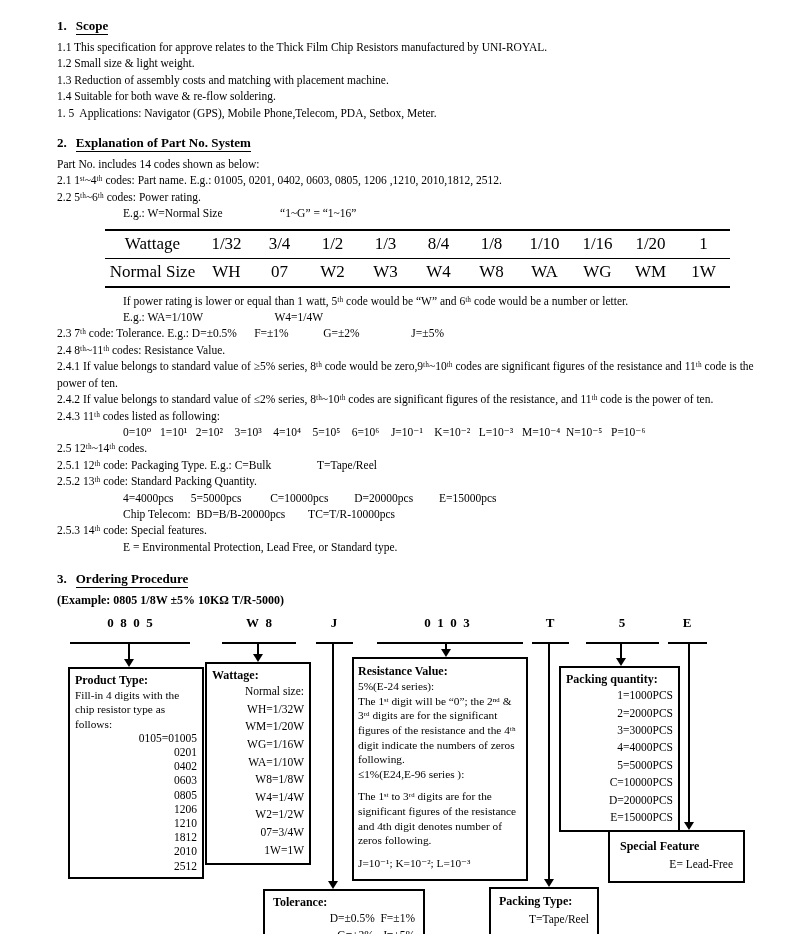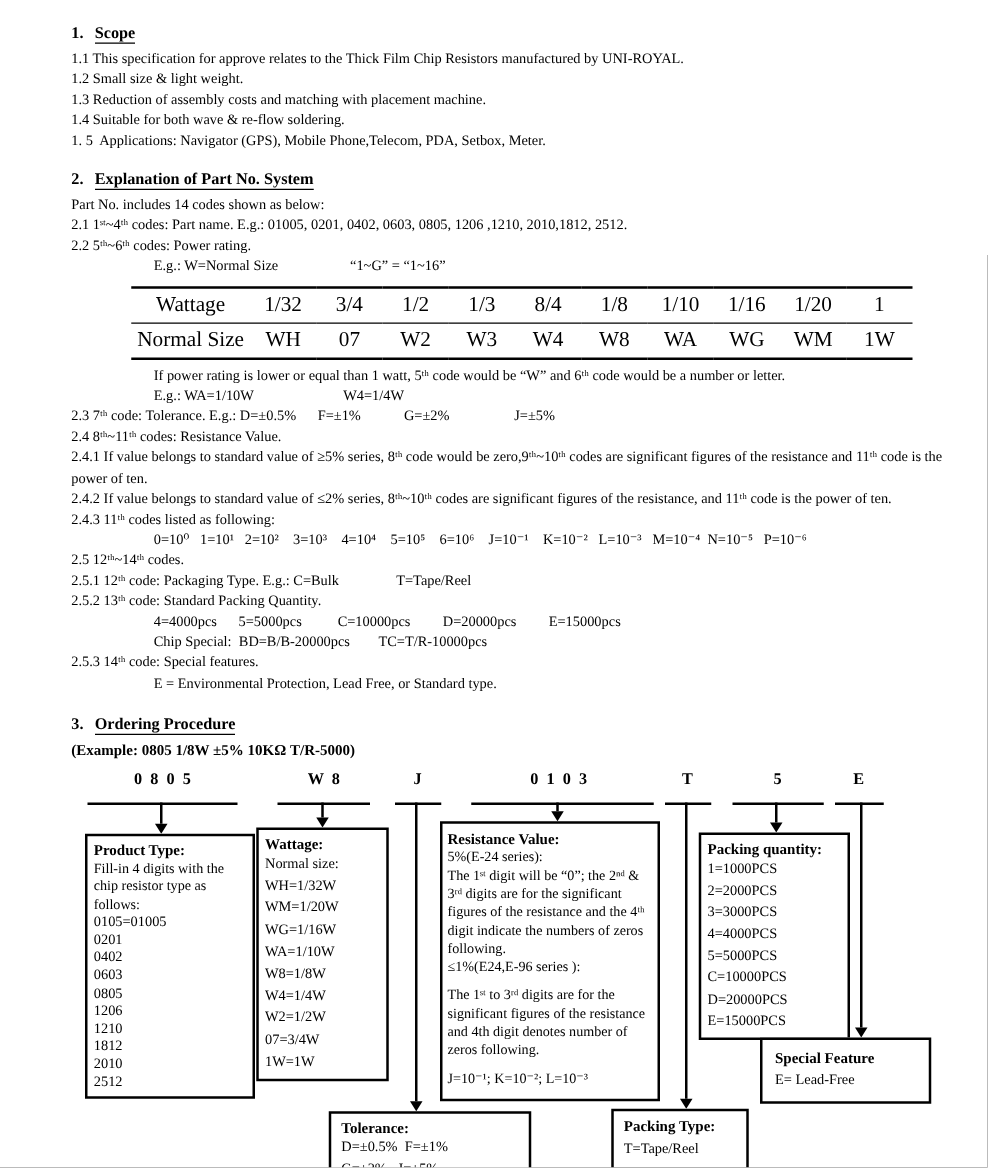--- a/index.html
+++ b/index.html
@@ -27,21 +27,21 @@
   .code { position:absolute; top:6px; transform:translateX(-50%);
     font-weight:bold; font-size:13px; white-space:pre;text-align:center; }
   .hline { position:absolute; top:33px; height:2px; background:#000; }
   .vline { position:absolute; width:2px; background:#000; }
   .arr { position:absolute; width:0; height:0;
     border-left:5px solid transparent; border-right:5px solid transparent;
     border-top:8px solid #000; }
   .dbox { position:absolute; border:2px solid #000; background:#fff;
     box-sizing:border-box; padding:4px 5px; overflow:hidden; }
   .dbox .btitle { font-weight:bold; font-size:12px; line-height:15px; white-space:pre; }
-  .dbox .bline { font-size:11.5px; white-space:pre; }
+  .dbox .bline { font-size:11.5px; white-space:pre;text-align:right; }
   .dbox .bpara { font-size:11.3px; line-height:14.6px; margin:0; white-space:normal; }
   .gap8 { margin-top:8px !important; }
   .lh142 .bline { line-height:14.2px; } .lh142 .bpara { line-height:14.2px; }
   .lh176 .bline { line-height:17.6px; }
   .lh174 .bline { line-height:17.4px; }
   .lh17  .bline { line-height:17px; }
   .lh20  .bline { line-height:20px; }
 </style>
 </head>
 <body>
@@ -102,21 +102,21 @@
     <div class="line">2.3 7ᵗʰ code: Tolerance. E.g.: D=±0.5%      F=±1%            G=±2%                  J=±5%</div>
     <div class="line">2.4 8ᵗʰ~11ᵗʰ codes: Resistance Value.</div>
     <div class="line">2.4.1 If value belongs to standard value of ≥5% series, 8ᵗʰ code would be zero,9ᵗʰ~10ᵗʰ codes are significant figures of the resistance and 11ᵗʰ code is the power of ten.</div>
     <div class="line">2.4.2 If value belongs to standard value of ≤2% series, 8ᵗʰ~10ᵗʰ codes are significant figures of the resistance, and 11ᵗʰ code is the power of ten.</div>
     <div class="line">2.4.3 11ᵗʰ codes listed as following:</div>
     <div class="line indent1">0=10⁰   1=10¹   2=10²    3=10³    4=10⁴    5=10⁵    6=10⁶    J=10⁻¹    K=10⁻²   L=10⁻³   M=10⁻⁴  N=10⁻⁵   P=10⁻⁶</div>
     <div class="line">2.5 12ᵗʰ~14ᵗʰ codes.</div>
     <div class="line">2.5.1 12ᵗʰ code: Packaging Type. E.g.: C=Bulk                T=Tape/Reel</div>
     <div class="line">2.5.2 13ᵗʰ code: Standard Packing Quantity.</div>
     <div class="line indent1">4=4000pcs      5=5000pcs          C=10000pcs         D=20000pcs         E=15000pcs</div>
-    <div class="line indent1">Chip Special:  BD=B/B-20000pcs        TC=T/R-10000pcs</div>
+    <div class="line indent1">Chip Telecom:  BD=B/B-20000pcs        TC=T/R-10000pcs</div>
     <div class="line">2.5.3 14ᵗʰ code: Special features.</div>
     <div class="line indent1">E = Environmental Protection, Lead Free, or Standard type.</div>
 
     <div class="heading" style="margin-top:16px;">
       <span class="num">3.</span><span class="title">Ordering Procedure</span>
     </div>
     <div class="example">(Example: 0805 1/8W ±5% 10KΩ T/R-5000)</div>
   </div>
 
   <div class="diagram">

